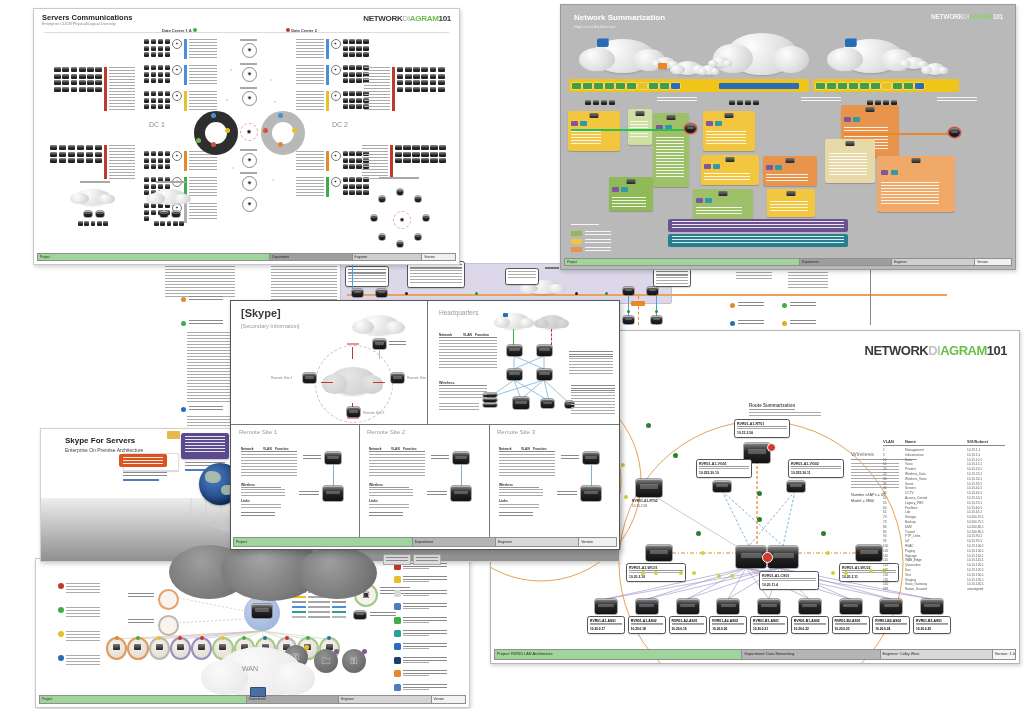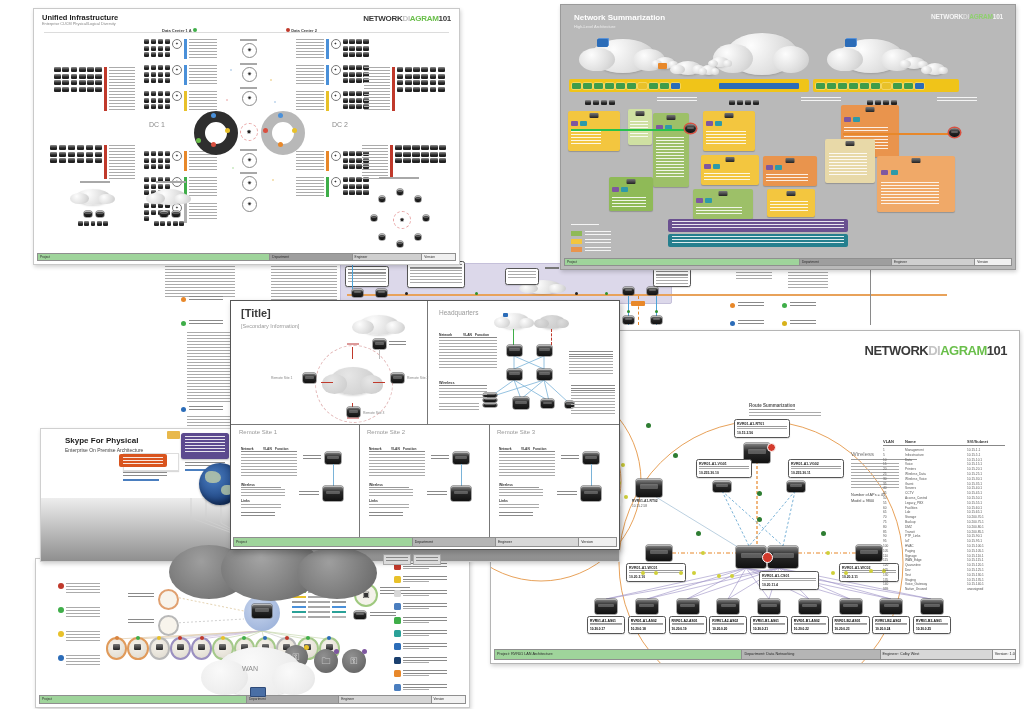--- a/index.html
+++ b/index.html
@@ -112,21 +112,21 @@
     <div class="abs fld" style="left:663px;top:50px;width:26px;height:6px;"></div>
     <span class="dot" style="left:707px;top:51px;width:5px;height:5px;background:#3fae49;"></span>
     <div class="abs fld" style="left:715px;top:50px;width:26px;height:6px;"></div>
     <span class="dot" style="left:655px;top:69px;width:5px;height:5px;background:#2b6cb8;"></span>
     <div class="abs fld" style="left:663px;top:68px;width:26px;height:6px;"></div>
     <span class="dot" style="left:707px;top:69px;width:5px;height:5px;background:#d8b21a;"></span>
     <div class="abs fld" style="left:715px;top:68px;width:26px;height:6px;"></div>
   </div>
 
   <div class="sheet" style="left:33px;top:8px;width:425px;height:255px;z-index:2;">
-    <div class="lab" style="left:8px;top:4px;font-size:7.5px;font-weight:bold;color:#222;">Unified Infrastructure</div>
+    <div class="lab" style="left:8px;top:4px;font-size:7.5px;font-weight:bold;color:#222;">Servers Communications</div>
     <div class="lab" style="left:8px;top:13px;font-size:3.8px;color:#888;">Enterprise CUCM Physical/Logical Diversity</div>
     <div class="lab" style="right:8px;top:5px;font-size:8px;font-weight:bold;letter-spacing:-.3px;">
       <span style="color:#3a3a3a;">NETWORK</span><span style="color:#c4c4c4;">DI</span><span style="color:#6abf4b;">A</span><span style="color:#6abf4b;">GRAM</span><span style="color:#3a3a3a;">101</span>
     </div>
     <div class="abs" style="left:10px;top:23px;right:10px;height:.7px;background:#dcdcdc;"></div>
     <div class="lab" style="left:128px;top:19px;font-size:4px;font-weight:bold;color:#444;">
       <span>Data Center 1 A</span>
       <span class="dot" style="position:static;display:inline-block;width:4px;height:4px;background:#3fae49;"></span>
     </div>
     <div class="lab" style="left:252px;top:19px;font-size:4px;font-weight:bold;color:#444;">
@@ -1355,21 +1355,21 @@
       </div>
     <div class="foot" style="height:7px;line-height:7px;">
       <div style="flex:0 0 48%;background:#9fd49b;">Project</div>
       <div style="flex:0 0 21%;background:#a8a8a8;">Department</div>
       <div style="flex:0 0 21%;background:#d5d5d5;">Engineer</div>
       <div style="flex:1;background:#f2f2f2;border-right:none;">Version</div>
     </div>
   </div>
 
   <div class="sheet" style="left:40px;top:428px;width:578px;height:132px;z-index:4;overflow:visible;border-color:#d0d0d0;">
-    <div class="lab" style="left:24px;top:7px;font-size:8px;font-weight:bold;color:#1a1a1a;">Skype For Physical</div>
+    <div class="lab" style="left:24px;top:7px;font-size:8px;font-weight:bold;color:#1a1a1a;">Skype For Servers</div>
     <div class="lab" style="left:24px;top:18px;font-size:5px;color:#444;">Enterprise On Premise Architecture</div>
     <div class="abs" style="left:126px;top:2px;width:13px;height:8px;background:#e8b84b;border-radius:1px;"></div>
     <div class="abs" style="left:140px;top:4px;width:48px;height:26px;background:#5c4a8f;border-radius:2.5px;box-shadow:0 1px 2px rgba(0,0,0,.25);">
         <div class="flw" style="margin:3px 4px;height:18px;"></div>
       </div>
     <div class="abs fld" style="left:144px;top:33px;width:40px;height:5px;"></div>
     <div class="abs" style="left:144px;top:40px;width:30px;height:1.5px;background:#4a7ebf;"></div>
     <div class="abs" style="left:82px;top:24px;width:54px;height:16px;background:#fff;border:.7px solid #ddd;box-shadow:0 1px 1px rgba(0,0,0,.15);"></div>
     <div class="abs" style="left:78px;top:25px;width:48px;height:13px;background:#d9541e;border-radius:2px;">
         <div class="flw" style="margin:2.5px 4px;height:8px;"></div>
@@ -1417,21 +1417,21 @@
       <div class="abs" style="left:128px;top:10px;width:80px;height:52px;border-radius:50%;background:radial-gradient(circle at 40% 30%,#9e9e9e,#636363);"></div>
     </div>
   </div>
 
   <div class="sheet" style="left:230px;top:300px;width:388px;height:248px;border:1.2px solid #555;box-shadow:2px 3px 6px rgba(0,0,0,.25);z-index:6;">
     <div class="abs" style="left:196px;top:0;width:.8px;height:123px;background:#777;"></div>
     <div class="abs" style="left:0;top:123px;width:100%;height:.8px;background:#777;"></div>
     <div class="abs" style="left:128px;top:123px;width:.8px;height:113px;background:#777;"></div>
     <div class="abs" style="left:258px;top:123px;width:.8px;height:113px;background:#777;"></div>
 
-    <div class="lab" style="left:10px;top:6px;font-size:11px;font-weight:bold;color:#3a3a3a;">[Title]</div>
+    <div class="lab" style="left:10px;top:6px;font-size:11px;font-weight:bold;color:#3a3a3a;">[Skype]</div>
     <div class="lab" style="left:10px;top:22px;font-size:5.5px;color:#999;">[Secondary Information]</div>
     <div class="cloud" style="left:128px;top:14px;width:40px;height:20px;"></div>
     <div class="dev" style="left:142px;top:38px;width:13px;height:10px;"></div>
     <div class="abs fld" style="left:158px;top:40px;width:17px;height:6px;"></div>
     <div class="abs" style="left:148px;top:48px;width:.8px;height:10px;background:#bbb;"></div>
     <div class="abs" style="left:84px;top:44px;width:76px;height:76px;border:1px dashed #e3b8b8;border-radius:50%;"></div>
     <div class="cloud" style="left:99px;top:66px;width:46px;height:28px;background:radial-gradient(circle at 40% 30%,#e6e6e6,#c9c9c9);"></div>
     <div class="abs" style="left:121px;top:46px;width:1px;height:12px;background:#c0392b;"></div>
     <div class="abs" style="left:121px;top:102px;width:1px;height:12px;background:#c0392b;"></div>
     <div class="abs" style="left:90px;top:81px;width:12px;height:1px;background:#c0392b;"></div>

